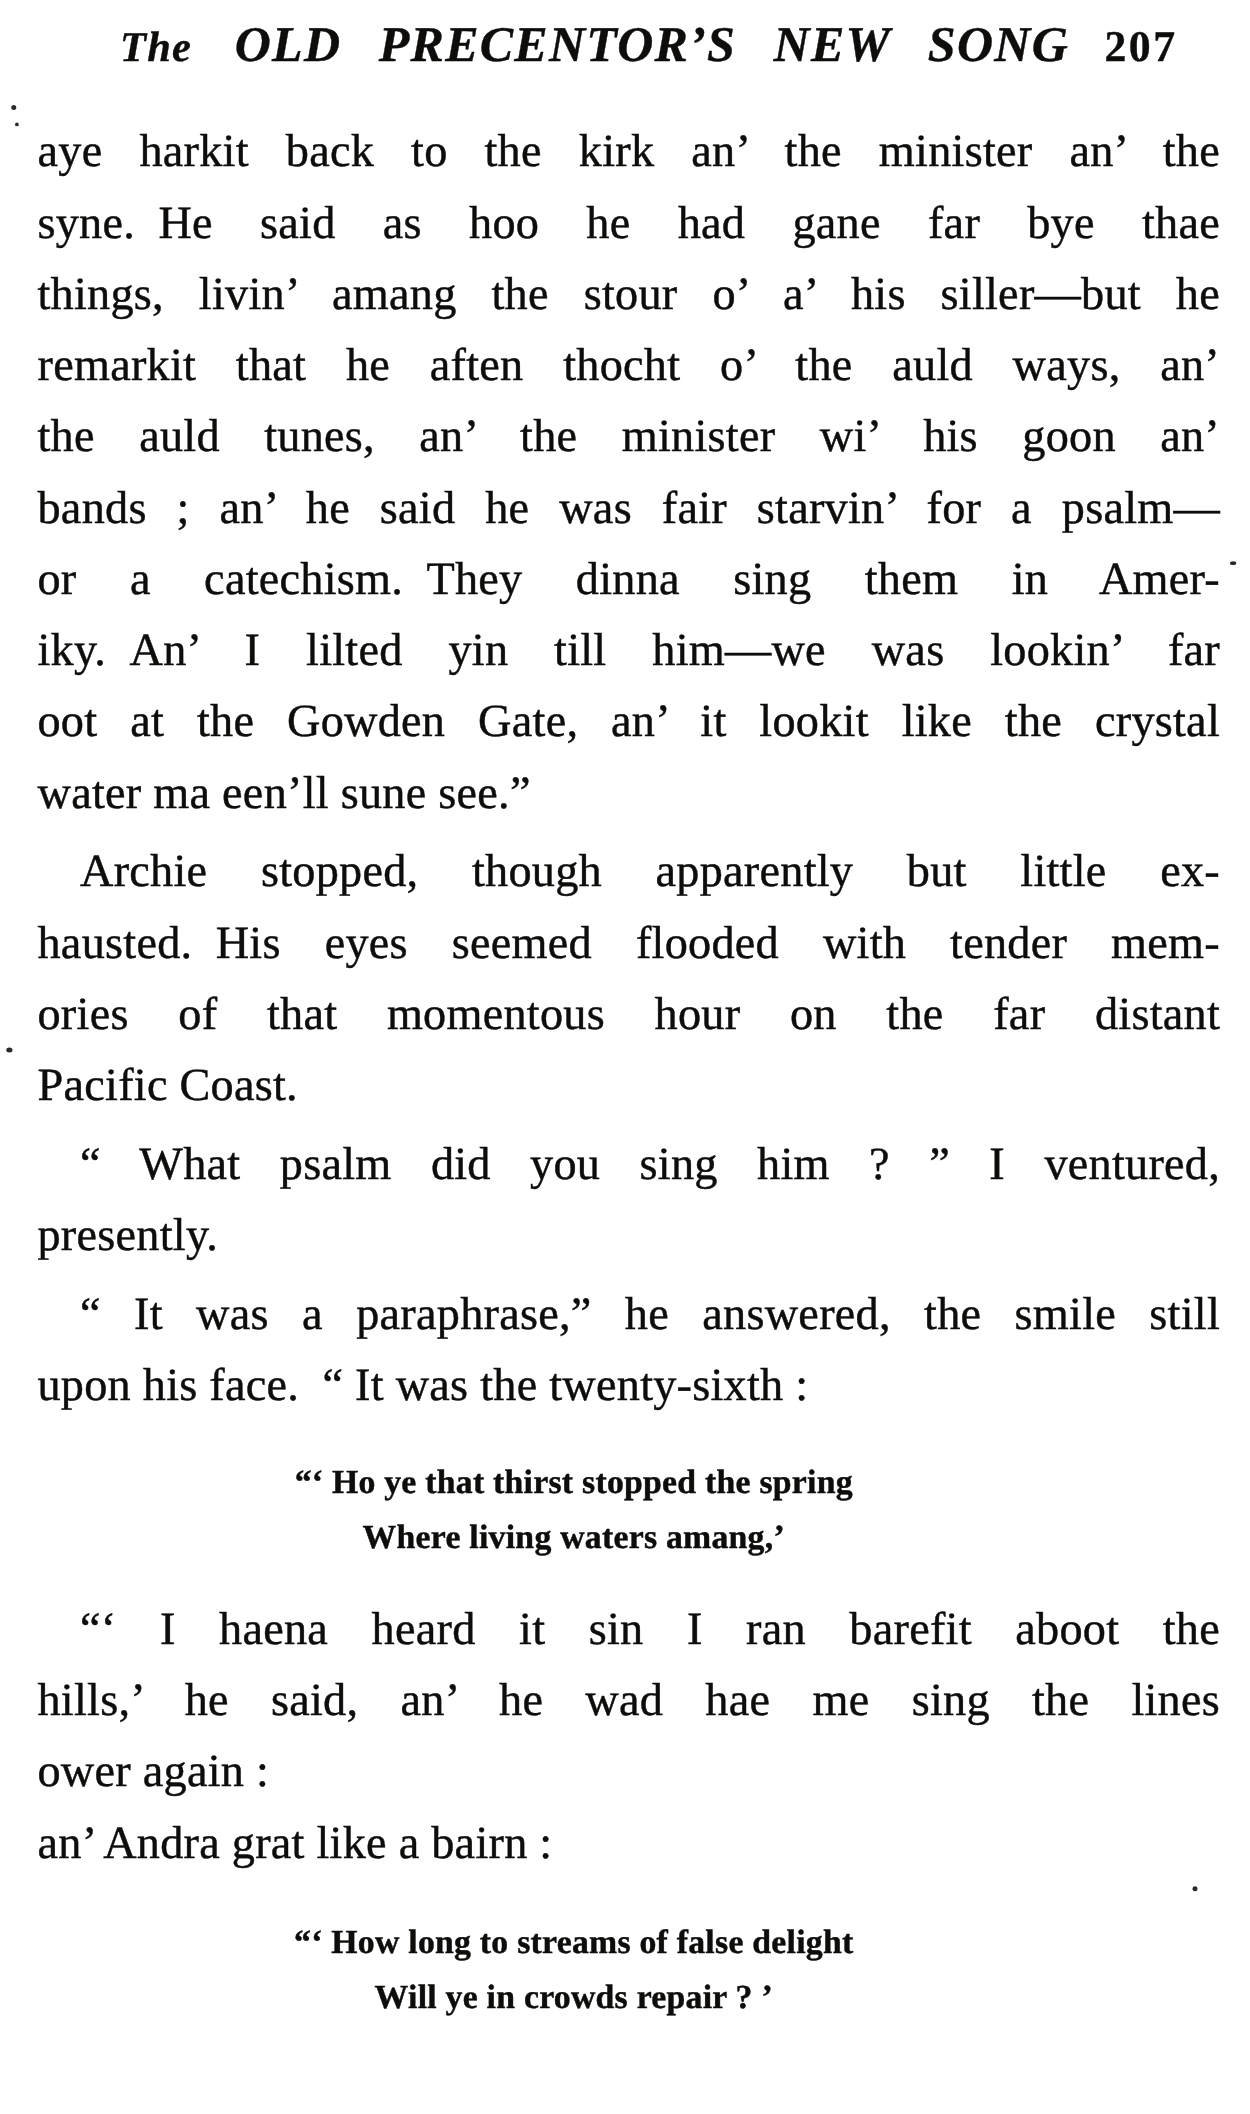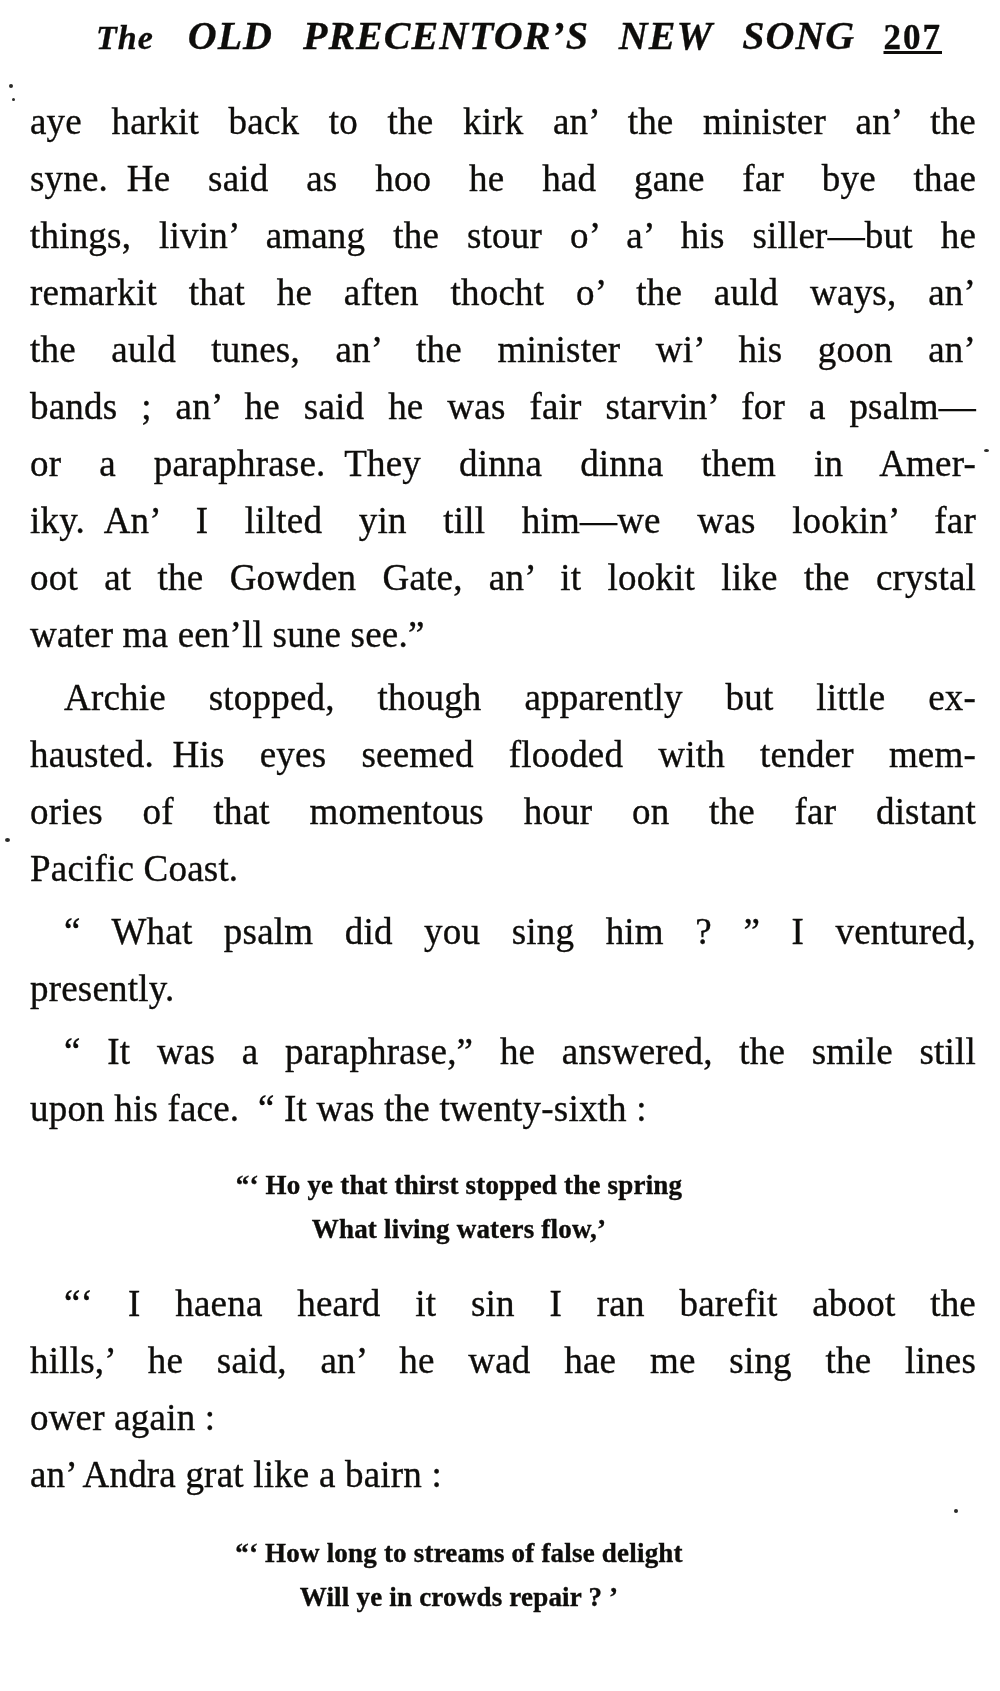--- a/index.html
+++ b/index.html
@@ -27,21 +27,20 @@
     letter-spacing: 1px;
     word-spacing: 19px;
     white-space: nowrap;
     -webkit-text-stroke: 0.3px currentColor;
   }
   .title .lead { font-size: 34px; margin-right: 4px; }
   .page-number {
     font-weight: bold;
     font-size: 35px;
     letter-spacing: 2px;
-    text-decoration: underline;
     -webkit-text-stroke: 0.3px currentColor;
   }
 
   
   .page-body {
     margin: 34px 24px 0 30px;
     font-size: 37px;
     line-height: 57px;
     letter-spacing: 0.2px;
     -webkit-text-stroke: 0.35px currentColor;
@@ -85,21 +84,21 @@
 
   <div class="page-body">
 
     <div>
       <div class="jl">aye harkit back to the kirk an’ the minister an’ the</div>
       <div class="jl">syne. He said as hoo he had gane far bye thae</div>
       <div class="jl">things, livin’ amang the stour o’ a’ his siller—but he</div>
       <div class="jl">remarkit that he aften thocht o’ the auld ways, an’</div>
       <div class="jl">the auld tunes, an’ the minister wi’ his goon an’</div>
       <div class="jl">bands ; an’ he said he was fair starvin’ for a psalm—</div>
-      <div class="jl">or a paraphrase. They dinna dinna them in Amer-</div>
+      <div class="jl">or a catechism. They dinna sing them in Amer-</div>
       <div class="jl">iky. An’ I lilted yin till him—we was lookin’ far</div>
       <div class="jl">oot at the Gowden Gate, an’ it lookit like the crystal</div>
       <div class="ll">water ma een’ll sune see.”</div>
     </div>
 
     <div>
       <div class="jl ind pgap">Archie stopped, though apparently but little ex-</div>
       <div class="jl">hausted. His eyes seemed flooded with tender mem-</div>
       <div class="jl">ories of that momentous hour on the far distant</div>
       <div class="ll">Pacific Coast.</div>
@@ -110,21 +109,21 @@
       <div class="ll">presently.</div>
     </div>
 
     <div>
       <div class="jl ind pgap">“ It was a paraphrase,” he answered, the smile still</div>
       <div class="ll">upon his face. “ It was the twenty-sixth :</div>
     </div>
 
     <div class="verse">
       <div>“‘ Ho ye that thirst stopped the spring</div>
-      <div>What living waters flow,’</div>
+      <div>Where living waters amang,’</div>
     </div>
 
     <div>
       <div class="jl ind pgap">“‘ I haena heard it sin I ran barefit aboot the</div>
       <div class="jl">hills,’ he said, an’ he wad hae me sing the lines</div>
       <div class="ll">ower again :</div>
     </div>
 
     <div>
       <div class="ll">an’ Andra grat like a bairn :</div>

